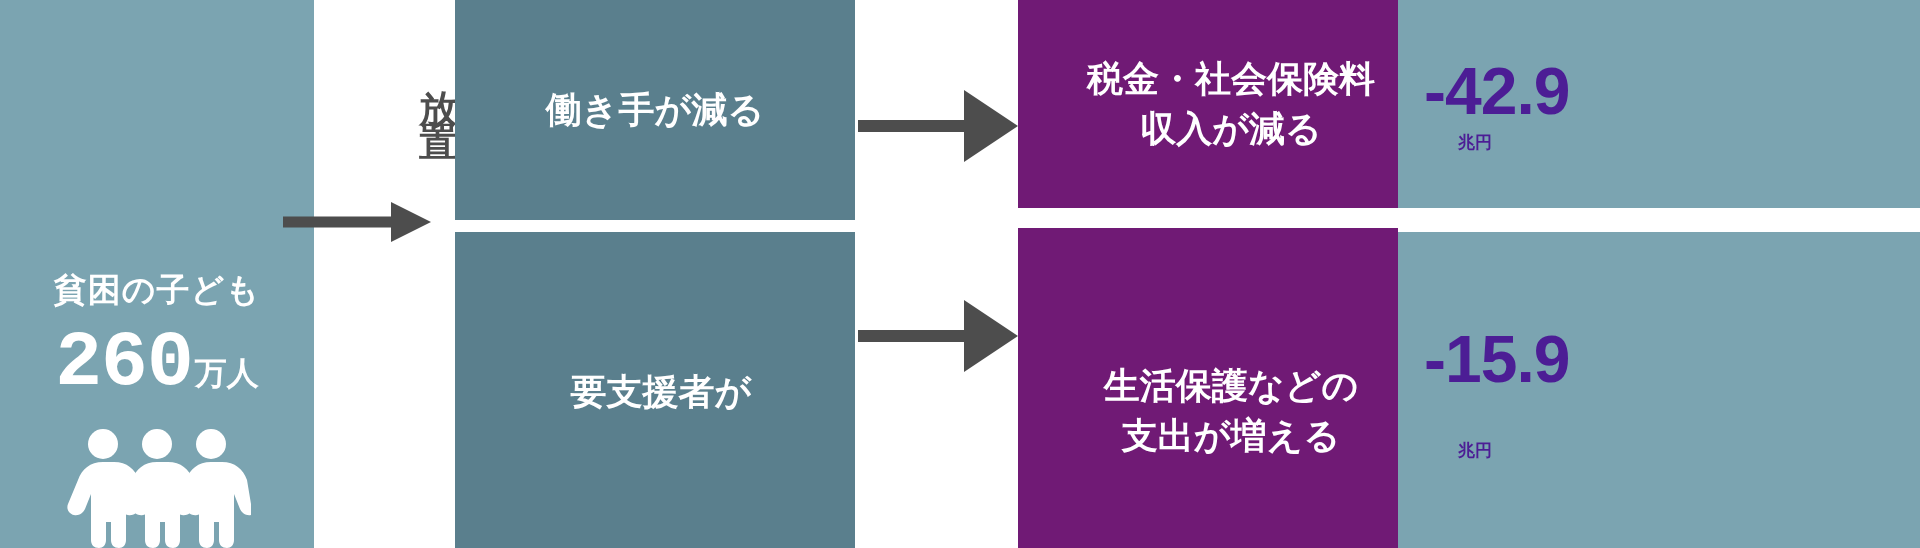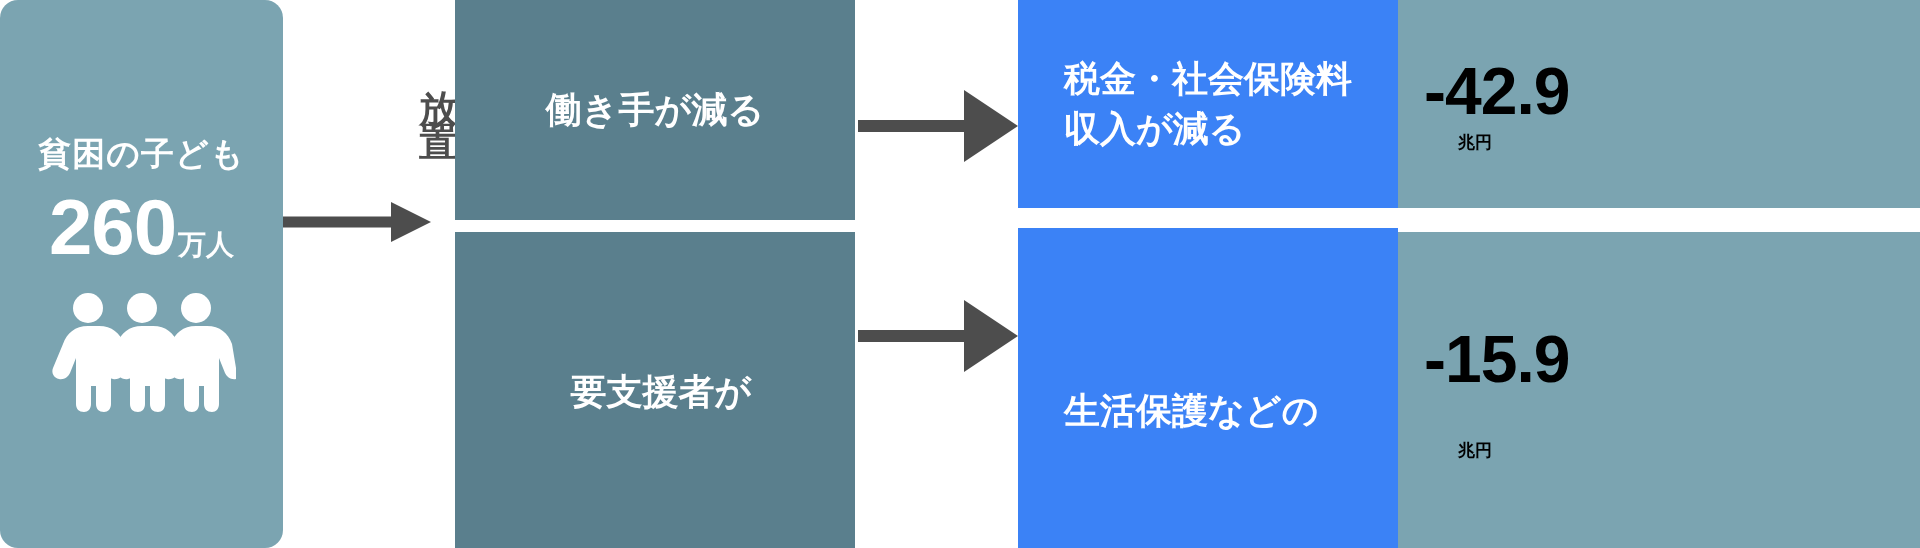--- a/index.html
+++ b/index.html
@@ -6,40 +6,39 @@
   body{
     width:1920px;height:548px;
     background:#ffffff;
     font-family:"Liberation Sans","DejaVu Sans",sans-serif;
     overflow:hidden;
   }
   #stage{position:relative;width:1920px;height:548px;background:#fff;}
 
   
   .stat-panel{
-    position:absolute;left:0;top:0;width:283px;height:548px;
+    position:absolute;left:0;top:0;width:314px;height:548px;
     background:#7ba4b1;
     display:flex;flex-direction:column;align-items:center;
-    justify-content:center;
+    justify-content:flex-end;
     color:#ffffff;
-    border-radius:18px;
   }
   .stat-label{
     font-size:33px;font-weight:700;letter-spacing:1px;
     line-height:1;margin-bottom:18px;
   }
   .stat-number-row{
     display:flex;align-items:baseline;justify-content:center;
     line-height:1;margin-bottom:26px;
   }
   .stat-number{
-    font-size:78px;font-weight:700;letter-spacing:-1px;
+    font-size:78px;font-weight:700;letter-spacing:-1px;font-family:Liberation Mono, monospace;
   }
   .stat-unit{
-    font-size:28px;font-weight:700;margin-left:2px;
+    font-size:32px;font-weight:700;margin-left:2px;
   }
   .people-icon{display:block;}
 
   
   .caption-vertical{
     position:absolute;left:418px;top:93px;
     width:40px;
     color:#4d4d4d;
     font-size:38px;font-weight:700;
     line-height:0.88;
@@ -88,33 +87,34 @@
     left:455px;width:400px;
     font-size:36px;
     padding-left:0;
     justify-content:center;
   }
   .mid-box .box-text{text-align:center;}
   #mid-top{top:0;height:220px;}
   #mid-bottom{top:232px;height:320px;padding-left:12px;}
 
   .dark-box{
-    background:#3b82f6;
+    background:#701a75;
     left:1018px;width:380px;
     font-size:36px;
     padding-left:46px;
+    text-align:center;
   }
   #dark-top{top:0;height:208px;}
   #dark-bottom{top:228px;height:366px;}
 
   
   .value-panel{
     position:absolute;left:1398px;width:522px;
     background:#7ba4b1;
-    color:#000000;
+    color:#4c1d95;
     display:flex;flex-direction:column;
     align-items:flex-start;
     justify-content:center;
     box-sizing:border-box;
     padding-left:26px;
   }
   #value-top{top:0;height:208px;}
   #value-bottom{top:232px;height:320px;gap:40px;}
   .value-number{
     font-size:66px;font-weight:700;line-height:1;letter-spacing:-1px;
@@ -179,20 +179,21 @@
 
   <div class="box dark-box" id="dark-top">
     <div class="box-text">
       <div>税金・社会保険料</div>
       <div>収入が減る</div>
     </div>
   </div>
   <div class="box dark-box" id="dark-bottom">
     <div class="box-text">
       <div>生活保護などの</div>
+      <div>支出が増える</div>
     </div>
   </div>
 
   <div class="value-panel" id="value-top">
     <div class="value-number">-42.9</div>
     <div class="value-unit">兆円</div>
   </div>
   <div class="value-panel" id="value-bottom">
     <div class="value-number">-15.9</div>
     <div class="value-unit">兆円</div>

